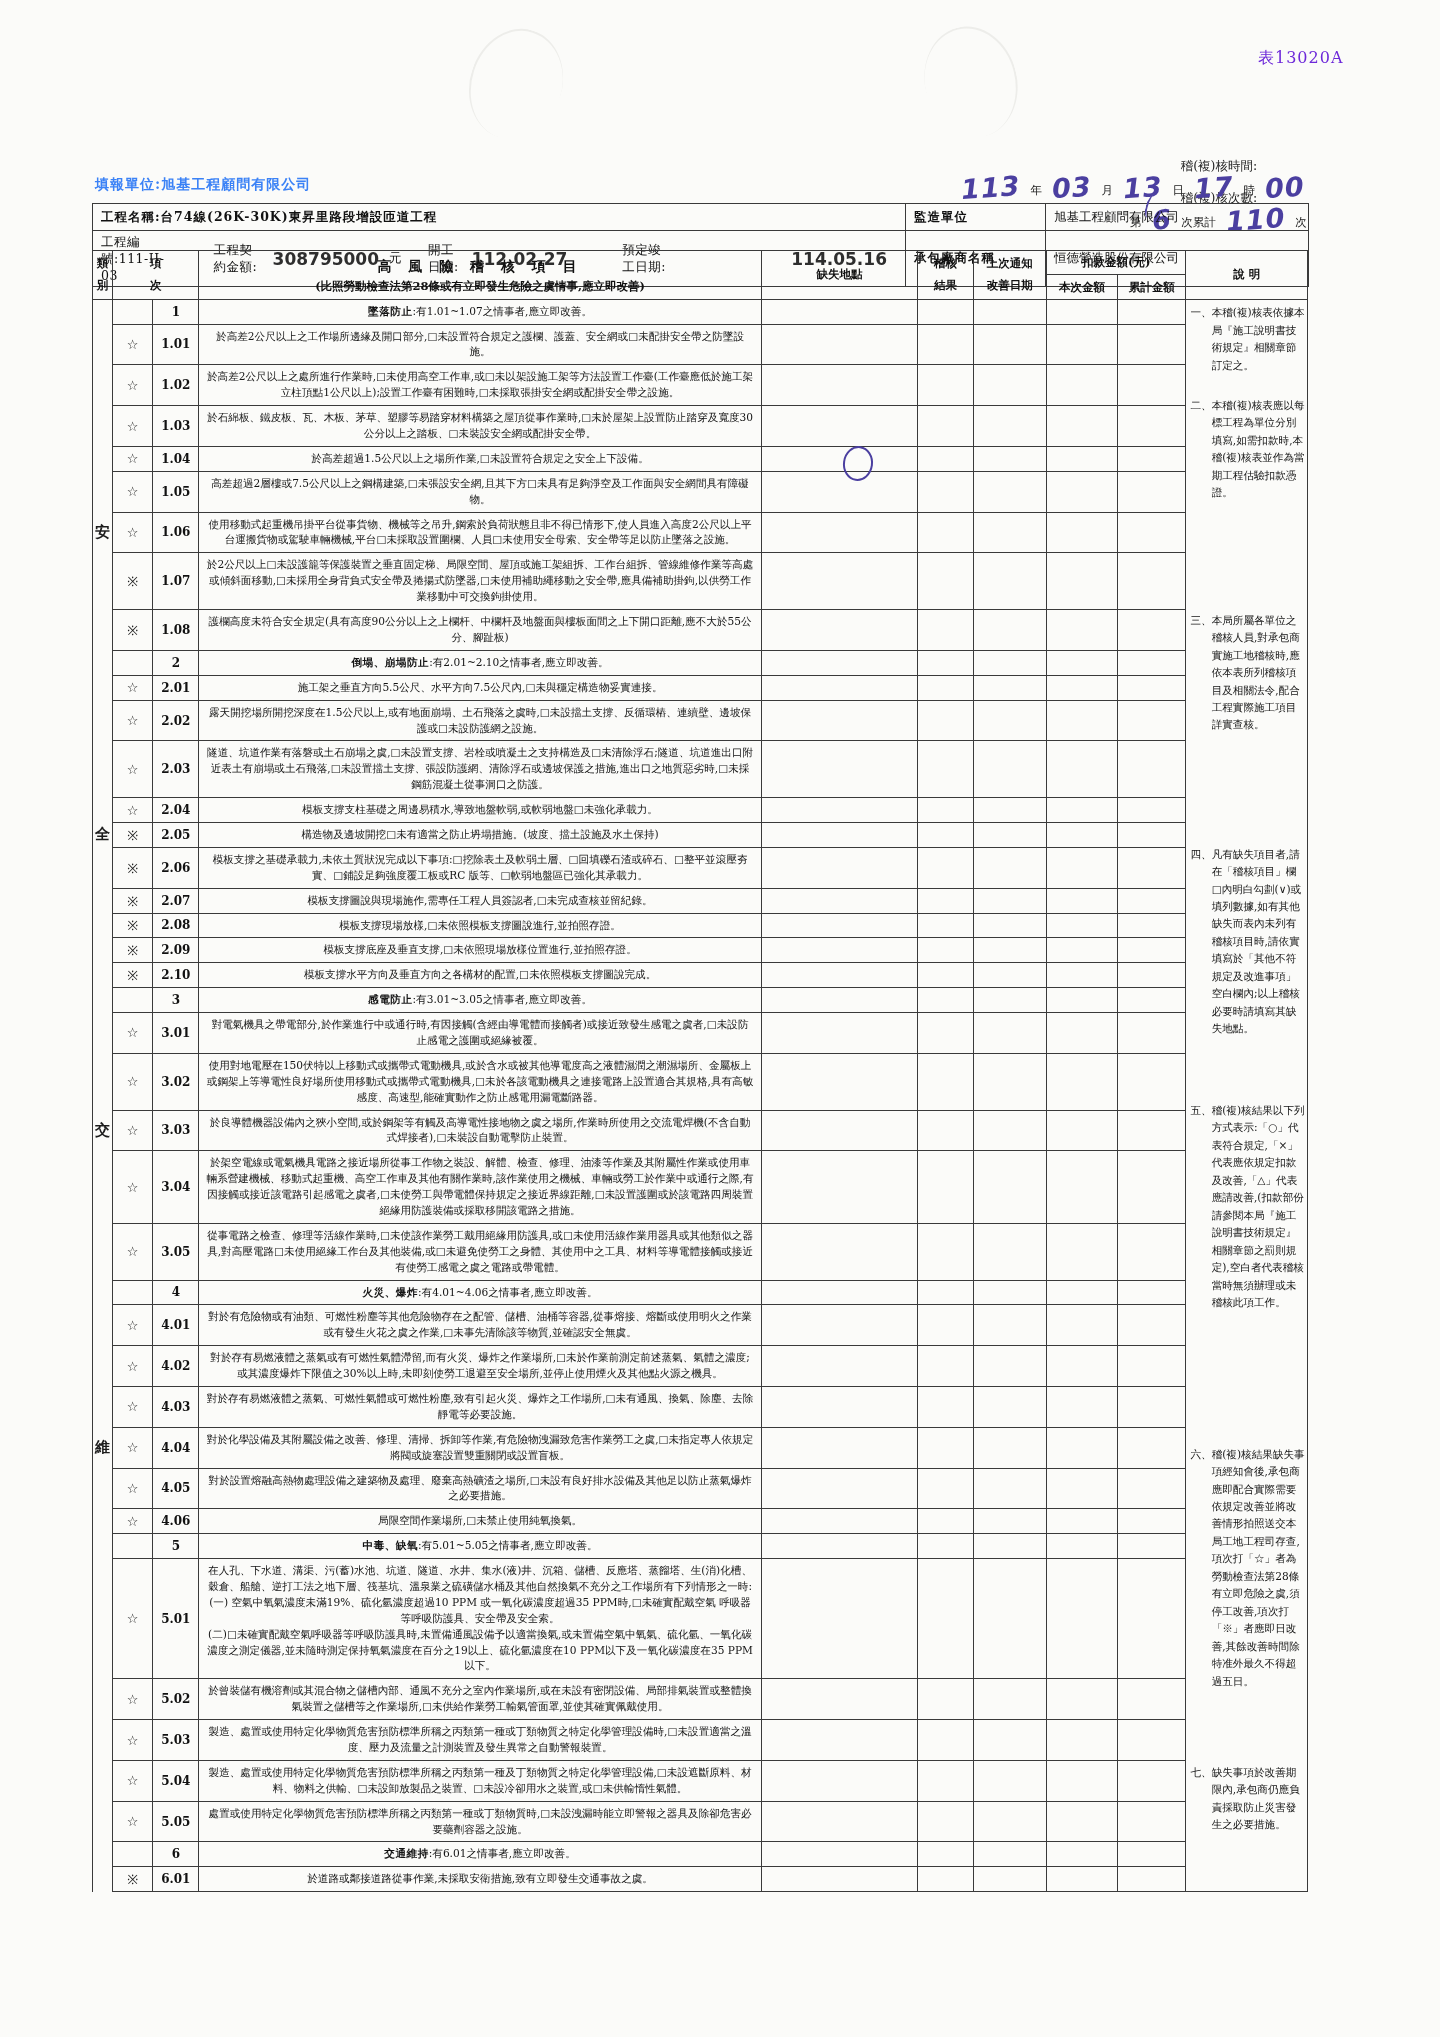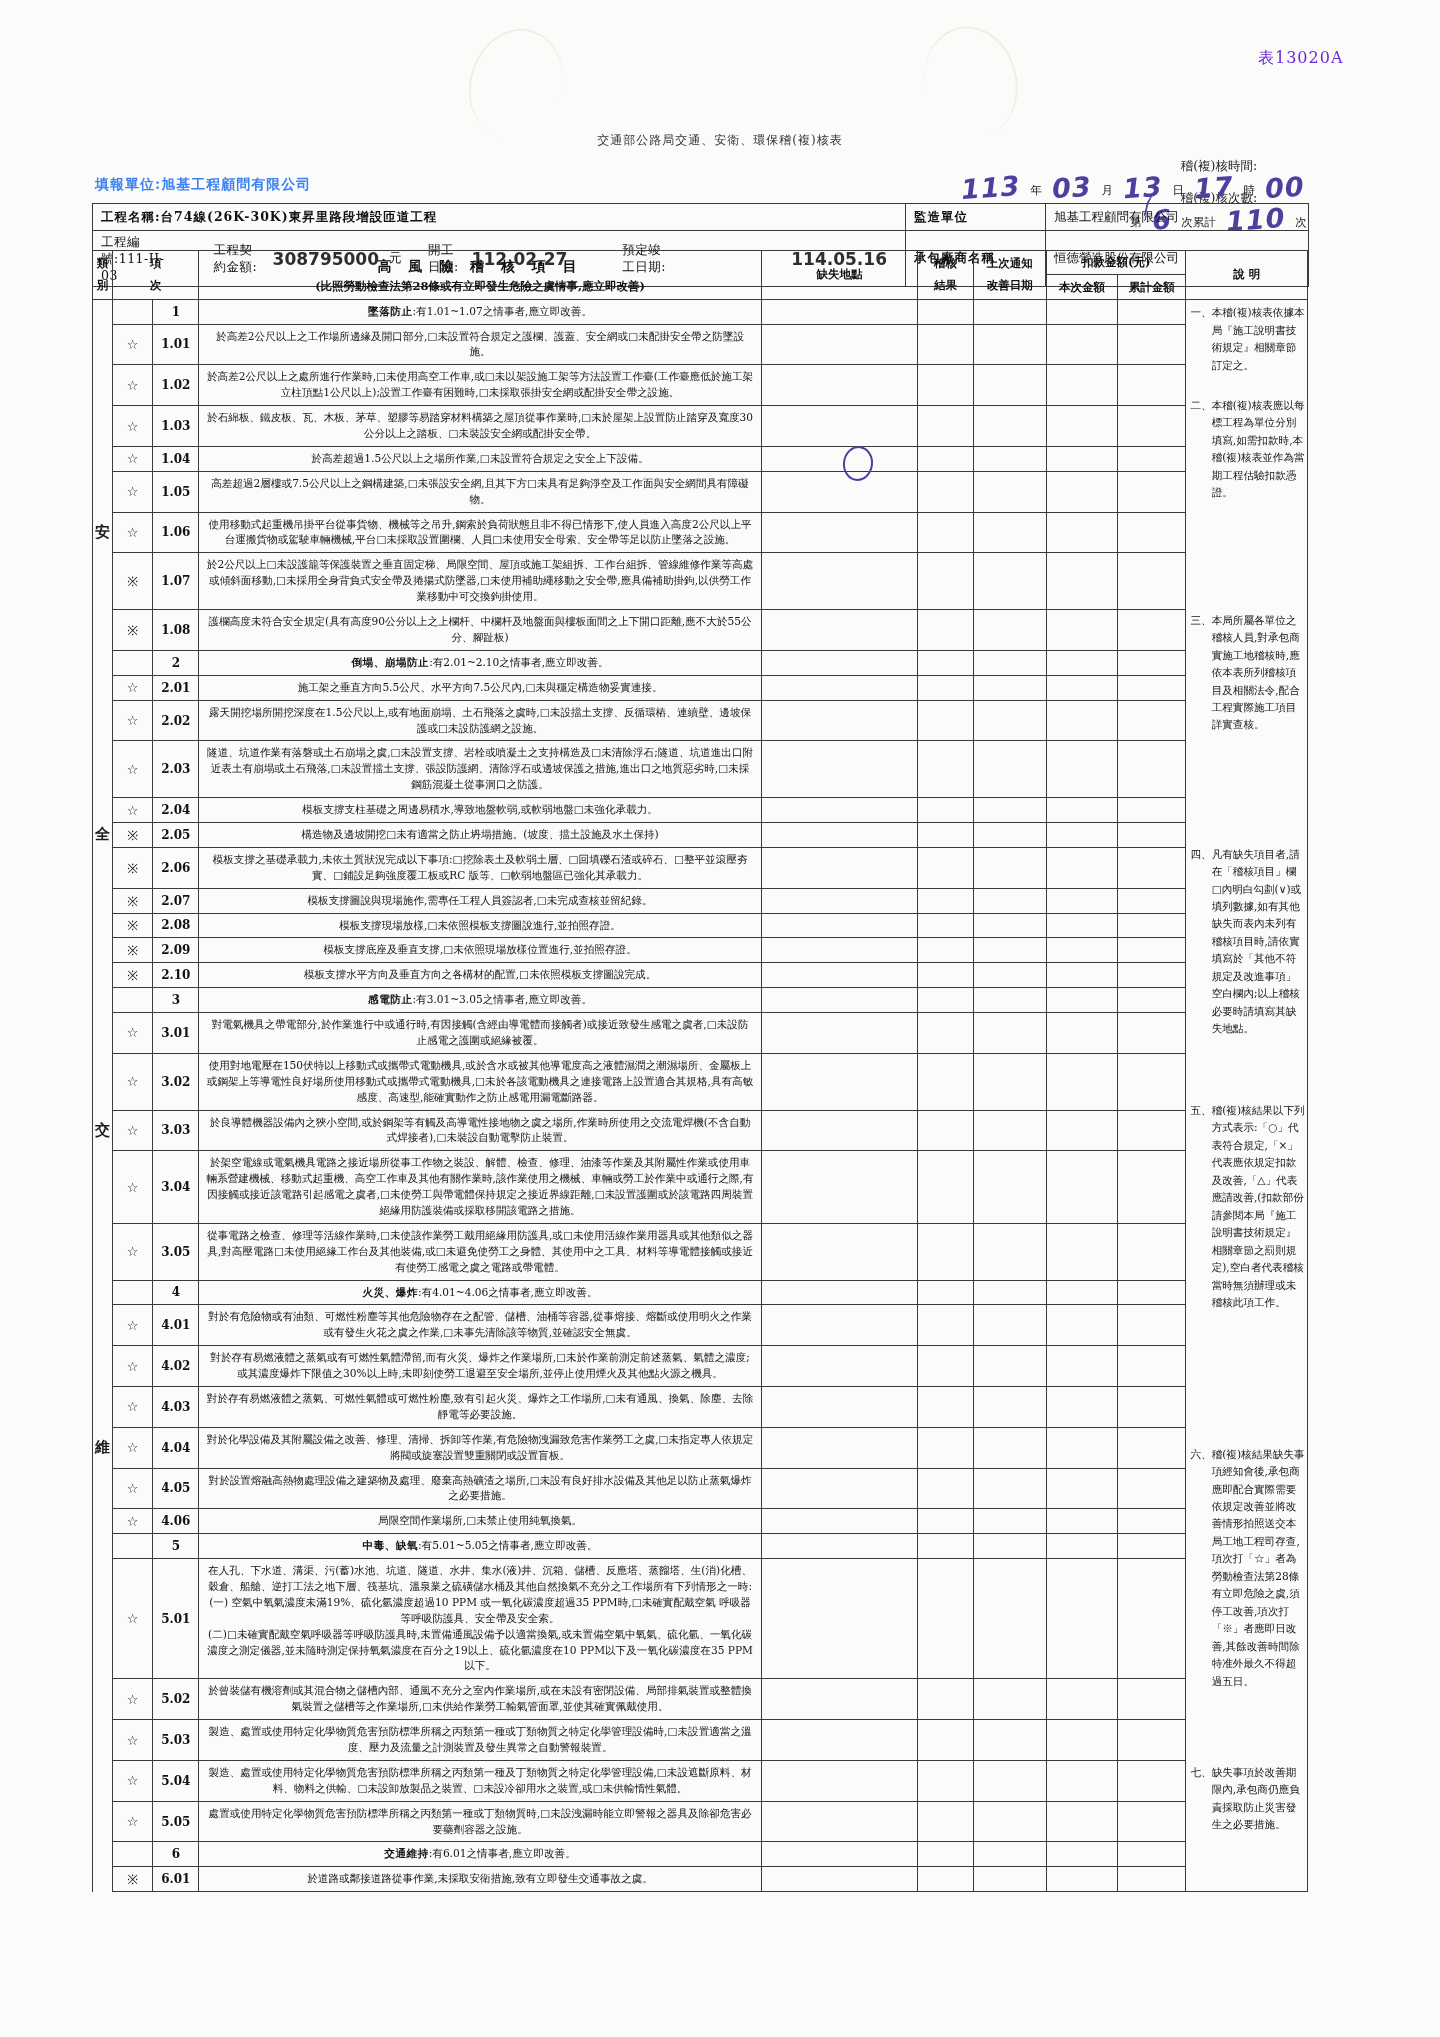--- a/index.html
+++ b/index.html
@@ -55,21 +55,20 @@
 </style>
 </head>
 <body>
 
 <div class="page">
 
   <div class="scan-arc" style="left:470px;top:28px;"></div>
   <div class="scan-arc" style="left:925px;top:26px;transform:rotate(-14deg) scaleX(-1);"></div>
 
   <div class="form-code">表13020A</div>
-  <div class="doc-title">交通部公路局交通、安衛、環保稽(複)核表</div>
   <div class="filler-line">填報單位:旭基工程顧問有限公司</div>
 
   <div class="audit-block">
     <div class="audit-row">
       <span class="audit-label">稽(複)核時間:</span>
       <span class="audit-vals" id="audit-time-vals">
           <span class="hand hand-big">113</span>
           <span class="unit" style="margin: 0px 4px;">年</span>
           <span class="hand hand-big">03</span>
           <span class="unit" style="margin: 0px 4px;">月</span>

